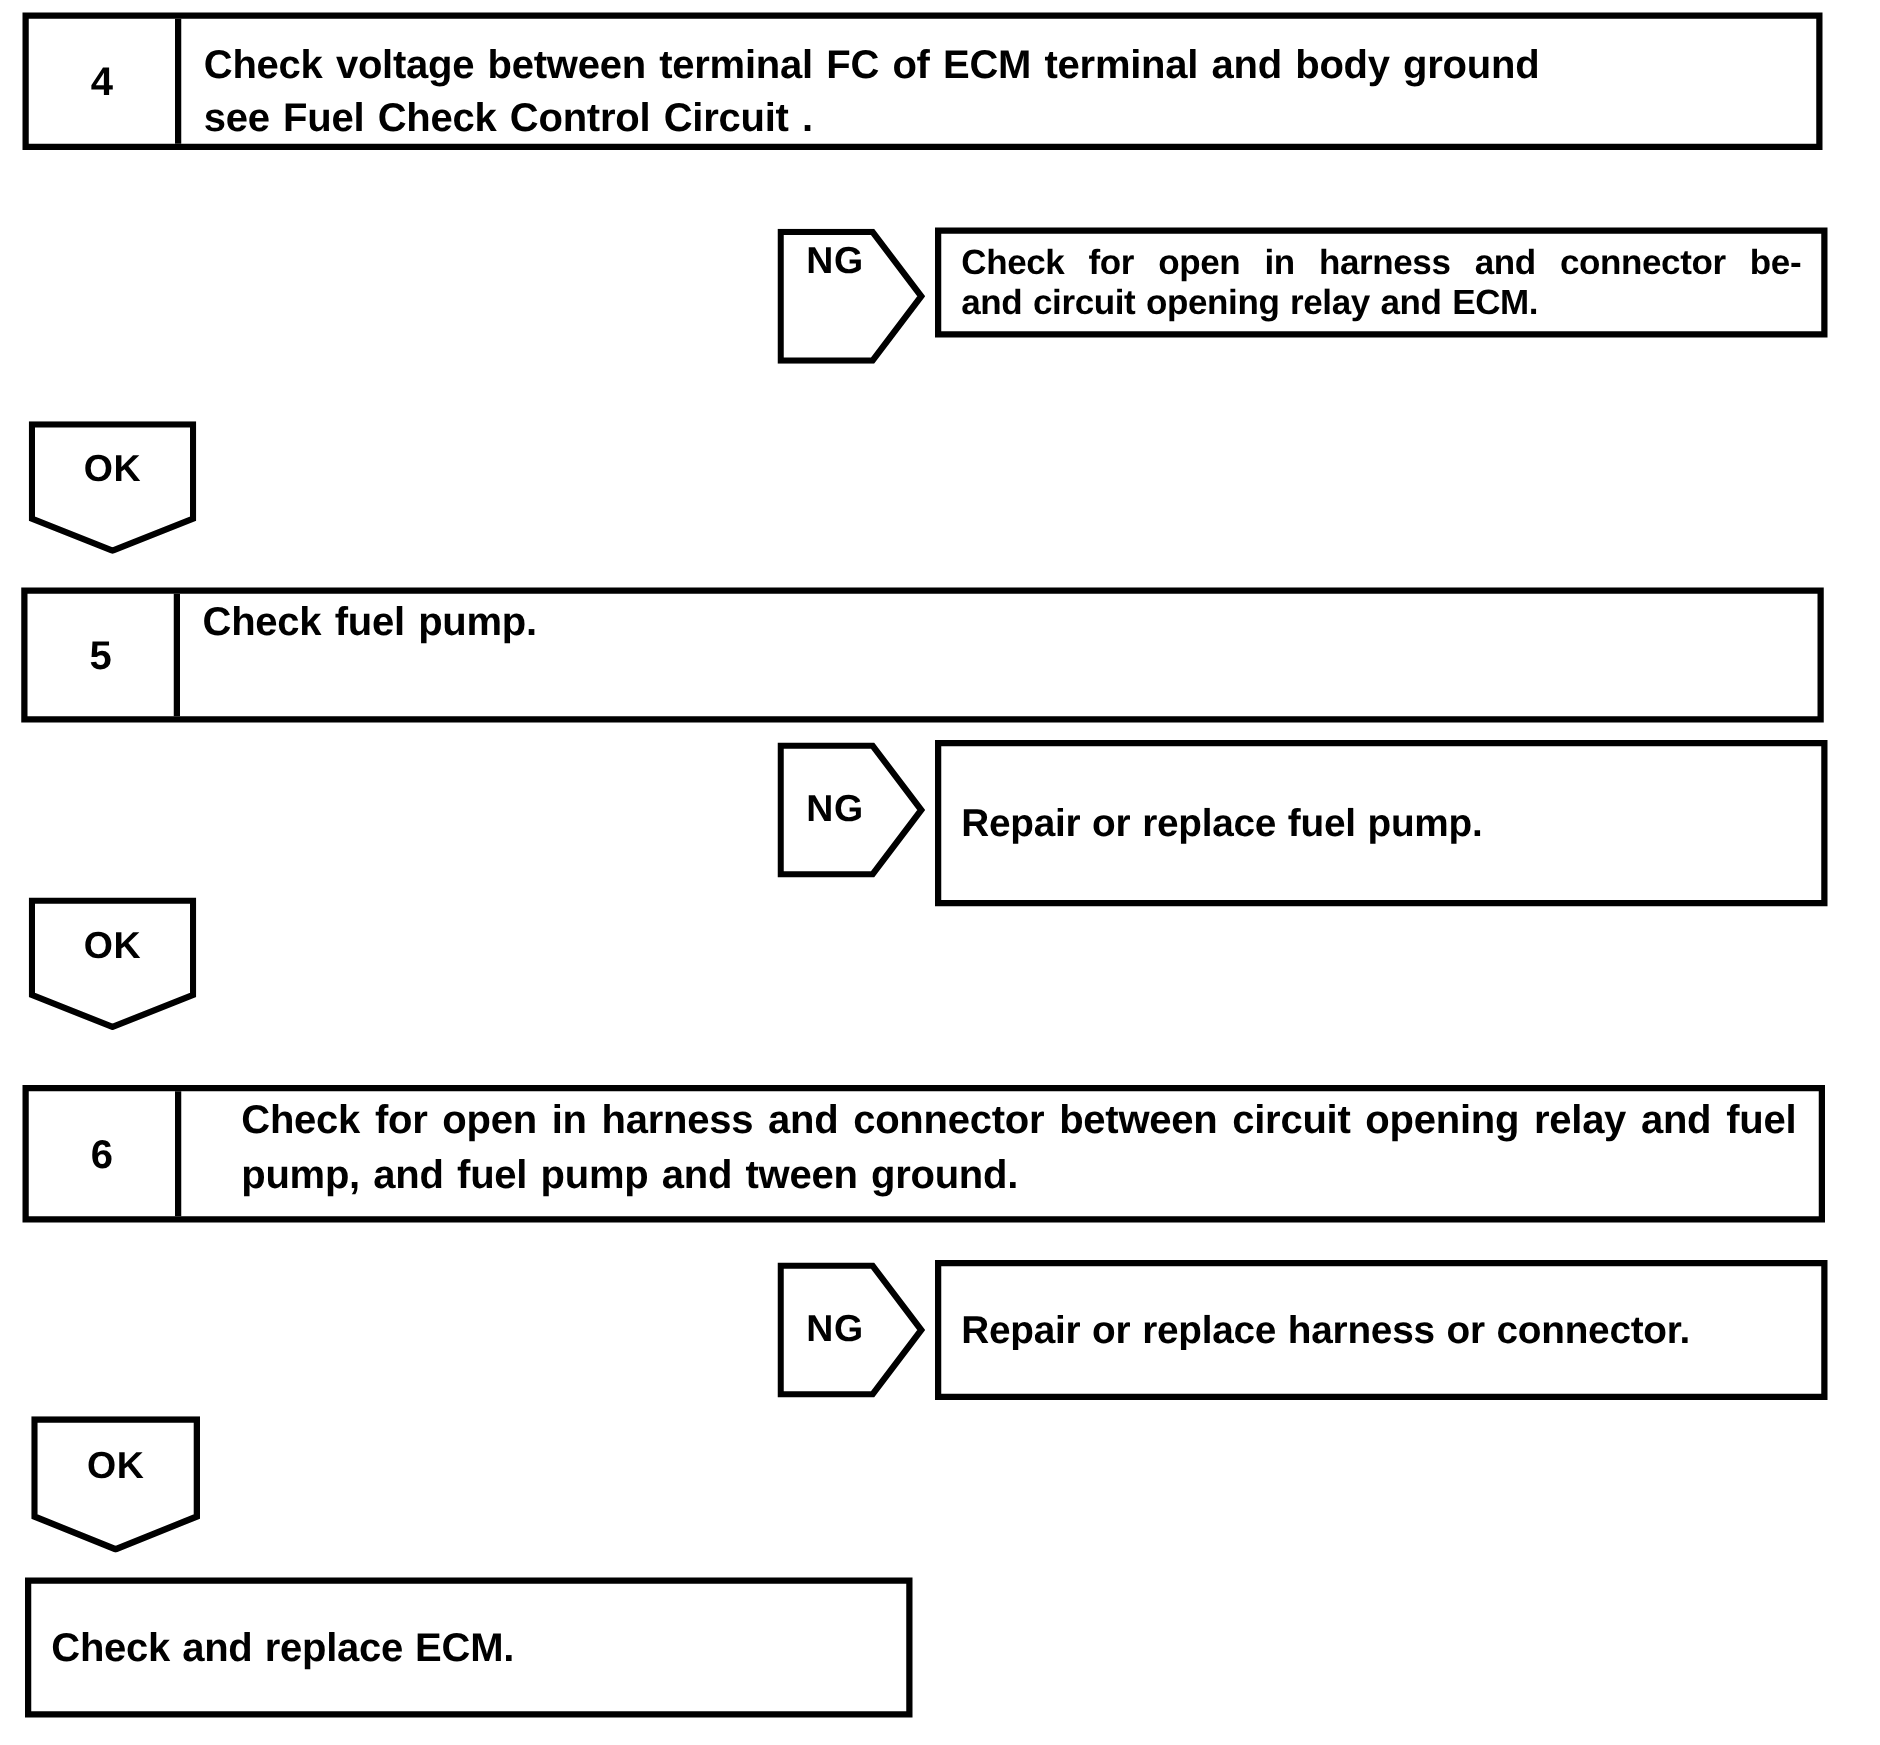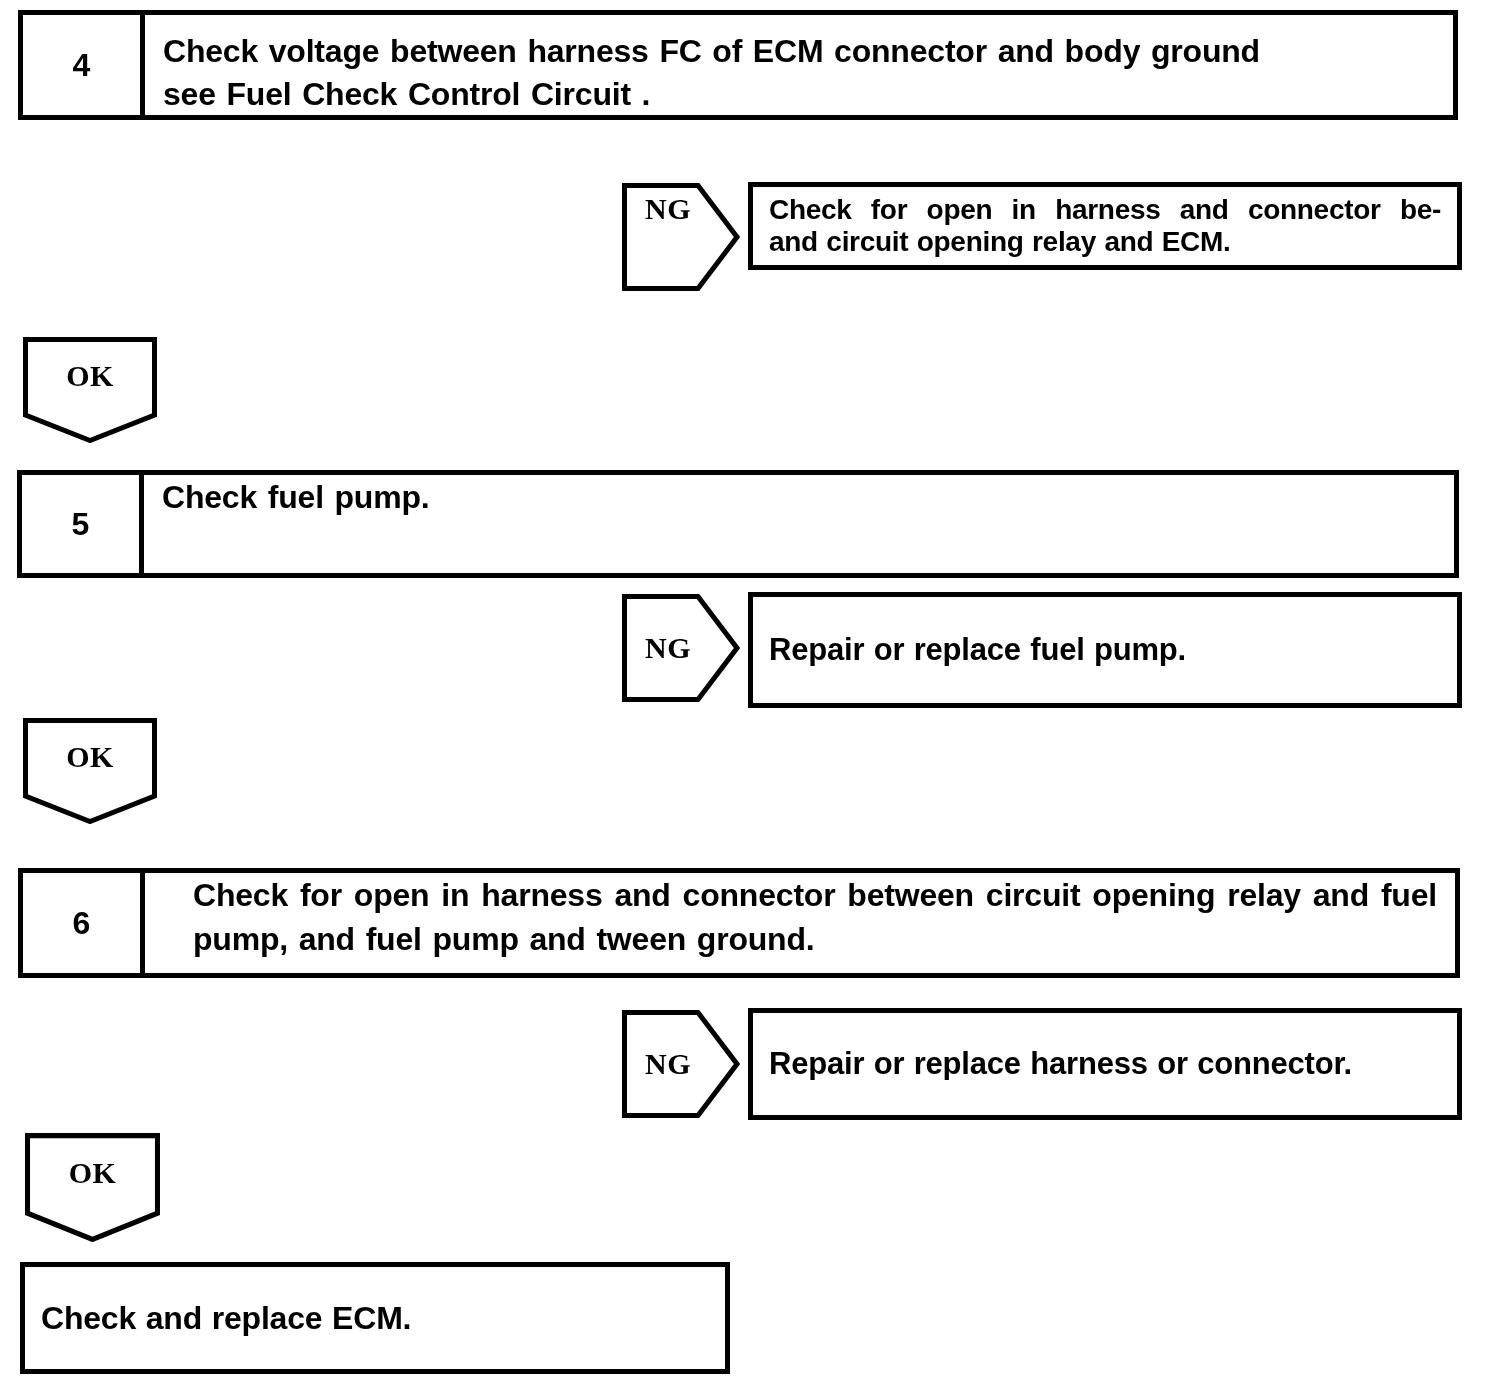--- a/index.html
+++ b/index.html
@@ -51,21 +51,21 @@
     flex-direction: column;
     justify-content: center;
     font-size: 28px;
     line-height: 32px;
     letter-spacing: -0.3px;
     word-spacing: 1px;
   }
   .ng-box .jl { max-height: 32px; }
   .single-line { font-size: 31px; letter-spacing: -0.2px; }
   
-  .shape { position: absolute; font-family: Liberation Serif, serif; }
+  .shape { position: absolute; }
   .shape svg { position: absolute; left: 0; top: 0; width: 100%; height: 100%; }
   .shape .lbl {
     position: absolute;
     display: flex;
     align-items: center;
     justify-content: center;
     font-size: 30px;
     letter-spacing: 0.5px;
   }
   .ng-shape .lbl { inset: 0 22% 0 0; }
@@ -82,21 +82,21 @@
   }
 </style>
 </head>
 <body>
 
 <div id="canvas">
 
   <div class="abs box step-box" style="left:18px; top:10px; width:1440px; height:110px;">
     <div class="num-cell">4</div>
     <div class="step-text low">
-      <div class="ll">Check voltage between harness FC of ECM connector and body ground</div>
+      <div class="ll">Check voltage between terminal FC of ECM terminal and body ground</div>
       <div class="ll">see Fuel Check Control Circuit .</div>
     </div>
   </div>
 
   <div class="abs shape ng-shape lbl-top" style="left:622px; top:183px; width:118px; height:108px;">
     <svg viewBox="0 0 118 108" preserveAspectRatio="none">
       <polygon points="2.5,2.5 76,2.5 115,54 76,105.5 2.5,105.5" fill="#ffffff" stroke="#000000" stroke-width="5"></polygon>
     </svg>
     <div class="lbl">NG</div>
   </div>
@@ -118,21 +118,21 @@
       <div class="ll">Check fuel pump.</div>
     </div>
   </div>
 
   <div class="abs shape ng-shape" style="left:622px; top:594px; width:118px; height:108px;">
     <svg viewBox="0 0 118 108" preserveAspectRatio="none">
       <polygon points="2.5,2.5 76,2.5 115,54 76,105.5 2.5,105.5" fill="#ffffff" stroke="#000000" stroke-width="5"></polygon>
     </svg>
     <div class="lbl">NG</div>
   </div>
-  <div class="abs box ng-box" style="left:748px; top:592px; width:714px; height:116px;">
+  <div class="abs box ng-box" style="left:748px; top:592px; width:714px; height:133px;">
     <div class="ll single-line">Repair or replace fuel pump.</div>
   </div>
 
   <div class="abs shape ok-shape" style="left:23px; top:718px; width:134px; height:106px;">
     <svg viewBox="0 0 134 106" preserveAspectRatio="none">
       <polygon points="2.5,2.5 131.5,2.5 131.5,78 67,103.5 2.5,78" fill="#ffffff" stroke="#000000" stroke-width="5"></polygon>
     </svg>
     <div class="lbl">OK</div>
   </div>
 

